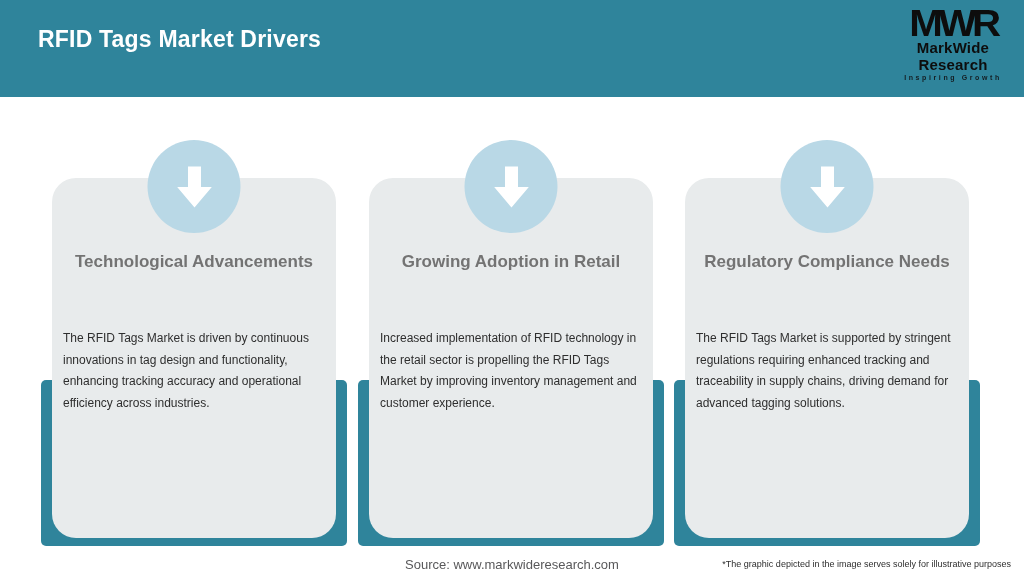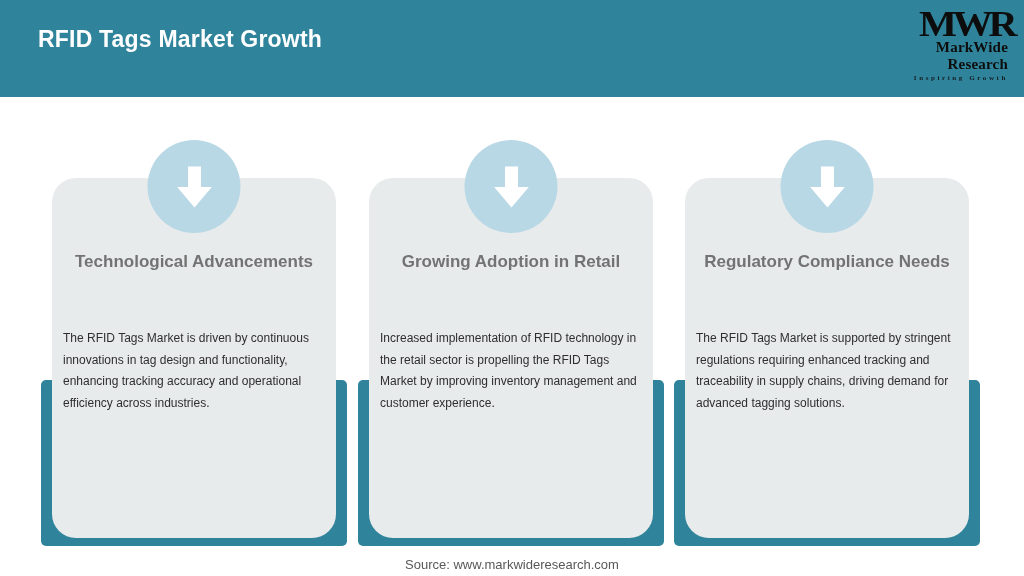--- a/index.html
+++ b/index.html
@@ -26,23 +26,22 @@
     left: 38px; top: 26px;
     color: #ffffff;
     font-size: 23px;
     font-weight: bold;
     letter-spacing: 0.2px;
   }
   .logo {
     position: absolute;
     right: 16px; top: 7px;
     width: 110px;
-    text-align: right;
+    text-align: center;
     color: #0d0d0d;
-    font-family: Liberation Serif, serif;
   }
   .logo-monogram {
     font-size: 36px;
     font-weight: 800;
     letter-spacing: -4px;
     line-height: 34px;
     transform: scaleX(1.12);
     display: inline-block;
   }
   .logo-name {
@@ -126,21 +125,21 @@
     font-size: 9px;
     color: #2f2f2f;
   }
 </style>
 </head>
 <body>
 
 <div class="page">
 
   <div class="header">
-    <div class="header-title">RFID Tags Market Growth</div>
+    <div class="header-title">RFID Tags Market Drivers</div>
     <div class="logo">
       <div class="logo-monogram">MWR</div>
       <div class="logo-name">MarkWide Research</div>
       <div class="logo-tagline">Inspiring Growth</div>
     </div>
   </div>
 
   <div class="group group-1">
     <div class="frame"></div>
     <div class="card">
@@ -180,14 +179,15 @@
     <div class="circle">
       <span>
         <svg viewBox="0 0 24 24">
             <polygon points="9,2.5 15,2.5 15,12 20,12 12,21.5 4,12 9,12" fill="#ffffff"></polygon>
           </svg>
       </span>
     </div>
   </div>
 
   <div class="source">Source: www.markwideresearch.com</div>
+  <div class="disclaimer">*The graphic depicted in the image serves solely for illustrative purposes</div>
 
 </div>
 
 </body></html>

